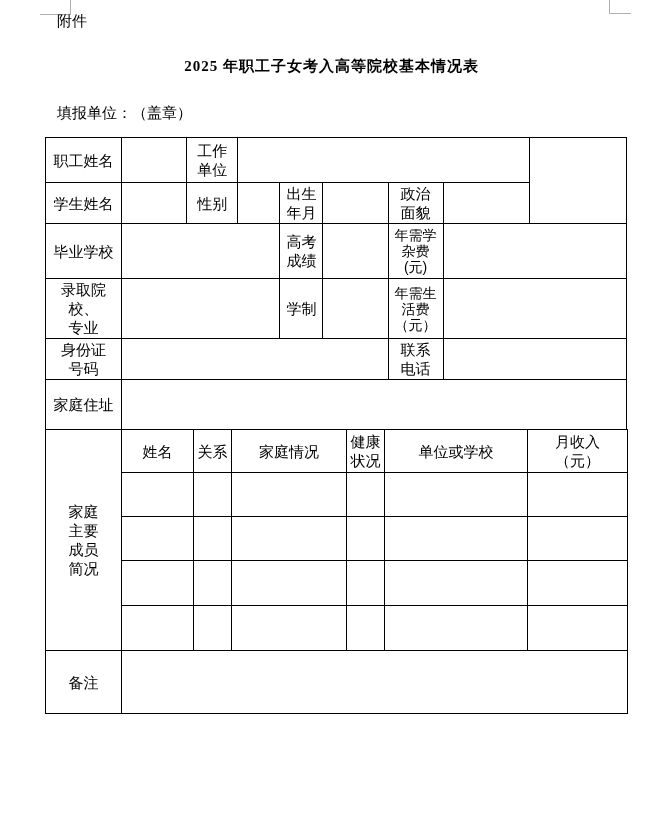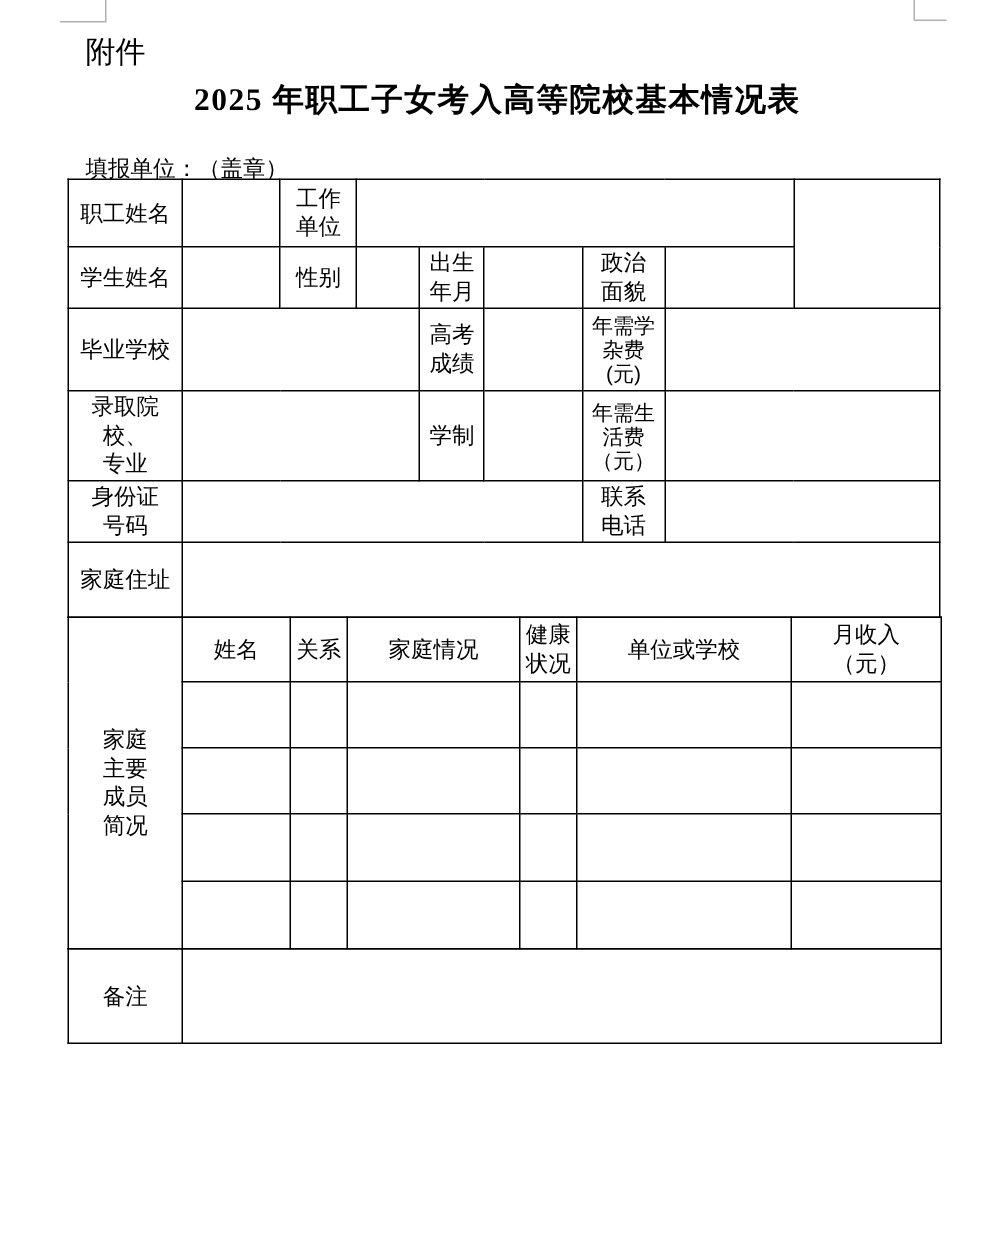--- a/index.html
+++ b/index.html
@@ -12,36 +12,36 @@
     position: relative;
     overflow: hidden;
   }
   .mark { position: absolute; background: #b0b0b0; }
   .mark-tl-h { left: 40px; top: 14px; width: 30px; height: 1px; }
   .mark-tl-v { left: 70px; top: 0;    width: 1px;  height: 15px; }
   .mark-tr-v { left: 609px; top: 0;   width: 1px;  height: 13px; }
   .mark-tr-h { left: 609px; top: 13px; width: 22px; height: 1px; }
 
   .attachment {
-    position: absolute; left: 57px; top: 25px;
-    font-size: 20px; line-height: 20px; text-align: right;
+    position: absolute; left: 57px; top: 11px;
+    font-size: 15px; line-height: 20px; text-align: right;
   }
   .title {
     position: absolute; left: 0; top: 51px; width: 663px;
     text-align: center;
     font-family: "Liberation Serif", serif;
-    font-weight: bold; font-size: 21px; line-height: 30px;
+    font-weight: bold; font-size: 15px; line-height: 30px;
     letter-spacing: 1px;
   }
   .fill-unit {
     position: absolute; left: 57px; top: 103px;
     font-size: 15px; line-height: 20px; text-align: center;
   }
 
-  .tables { position: absolute; left: 45px; top: 119px; }
+  .tables { position: absolute; left: 45px; top: 137px; }
   table.tbl {
     border-collapse: collapse;
     table-layout: fixed;
     width: 582px;
   }
   table.tbl + table.tbl { margin-top: -1px; }
   td {
     border: 1px solid #000000;
     padding: 1px 2px;
     text-align: center;

